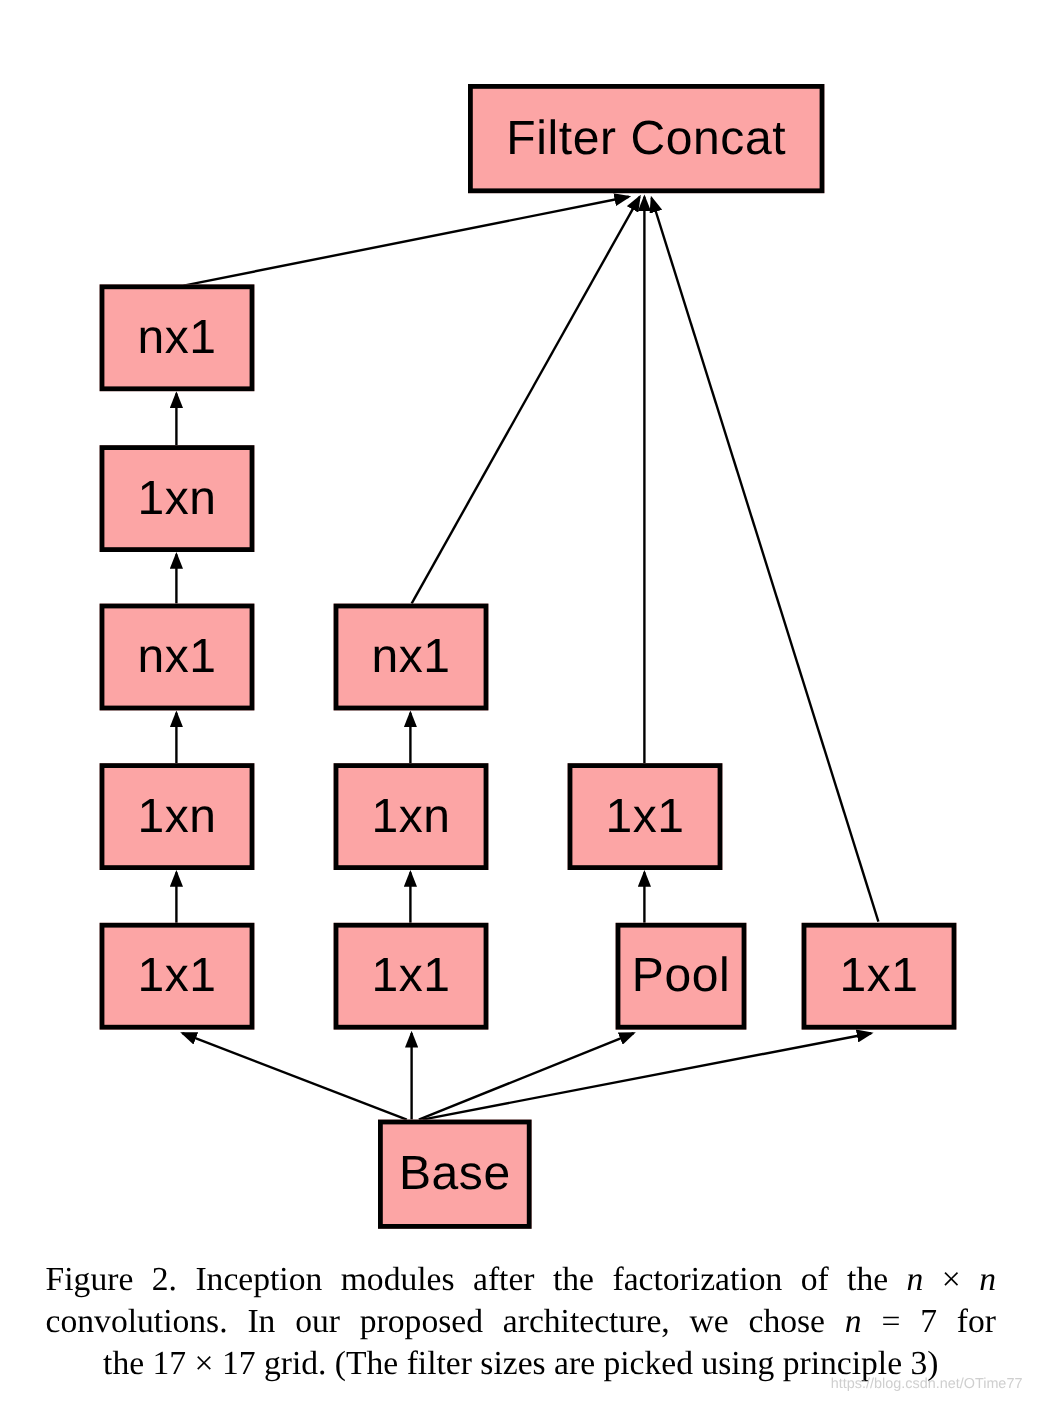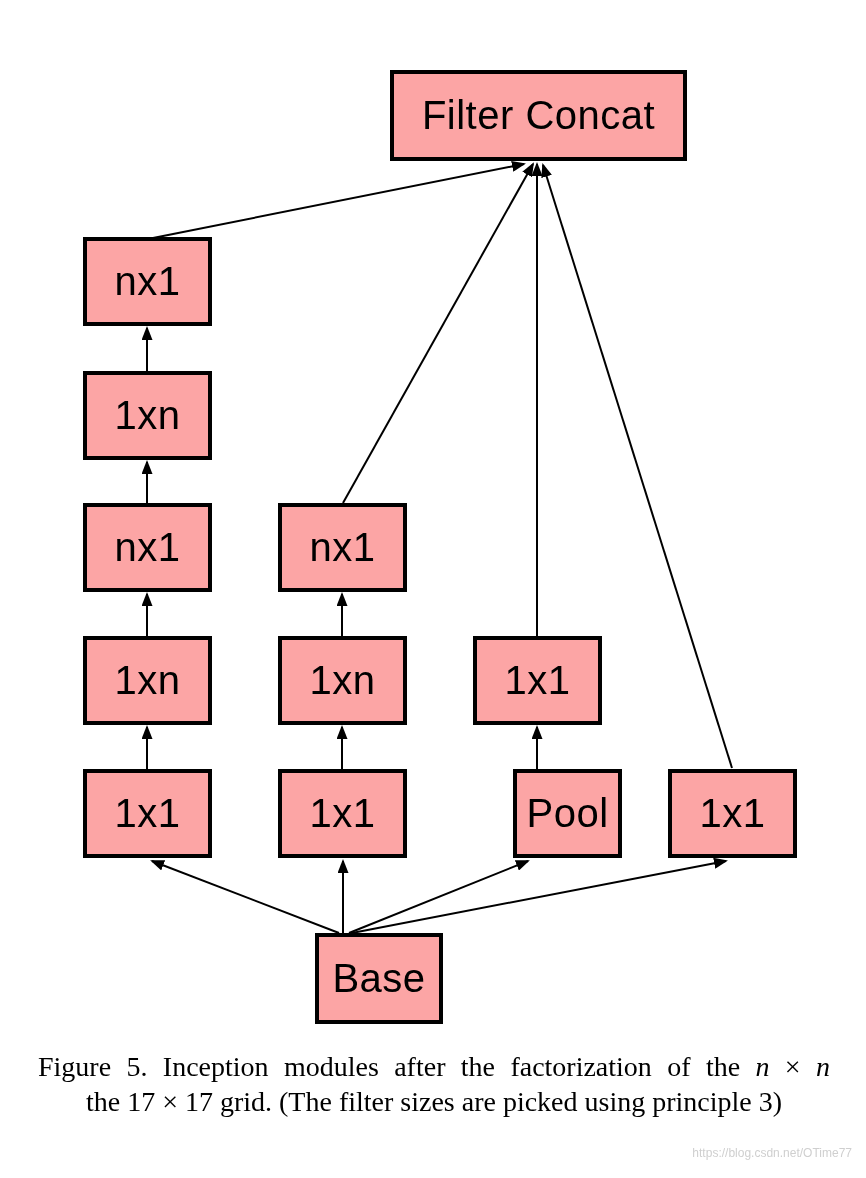--- a/index.html
+++ b/index.html
@@ -149,19 +149,20 @@
 
   <div class="node n-b4r5">
     <span class="node-label">1x1</span>
   </div>
 
   <div class="node n-base">
     <span class="node-label">Base</span>
   </div>
 
   <div class="caption">
-    <div class="cap-line cap-just"><span>Figure 5. Inception modules after the factorization of the </span><span class="mi">n</span><span> × </span><span class="mi">n</span></div>
+    <div class="cap-line cap-just"><span>Figure 2. Inception modules after the factorization of the </span><span class="mi">n</span><span> × </span><span class="mi">n</span></div>
+    <div class="cap-line cap-just"><span>convolutions.  In our proposed architecture, we chose </span><span class="mi">n</span><span> = 7 for</span></div>
     <div class="cap-line">the 17 × 17 grid. (The filter sizes are picked using principle 3)</div>
   </div>
 
   <div class="watermark">https://blog.csdn.net/OTime77</div>
 
 </div>
 
 </body></html>

